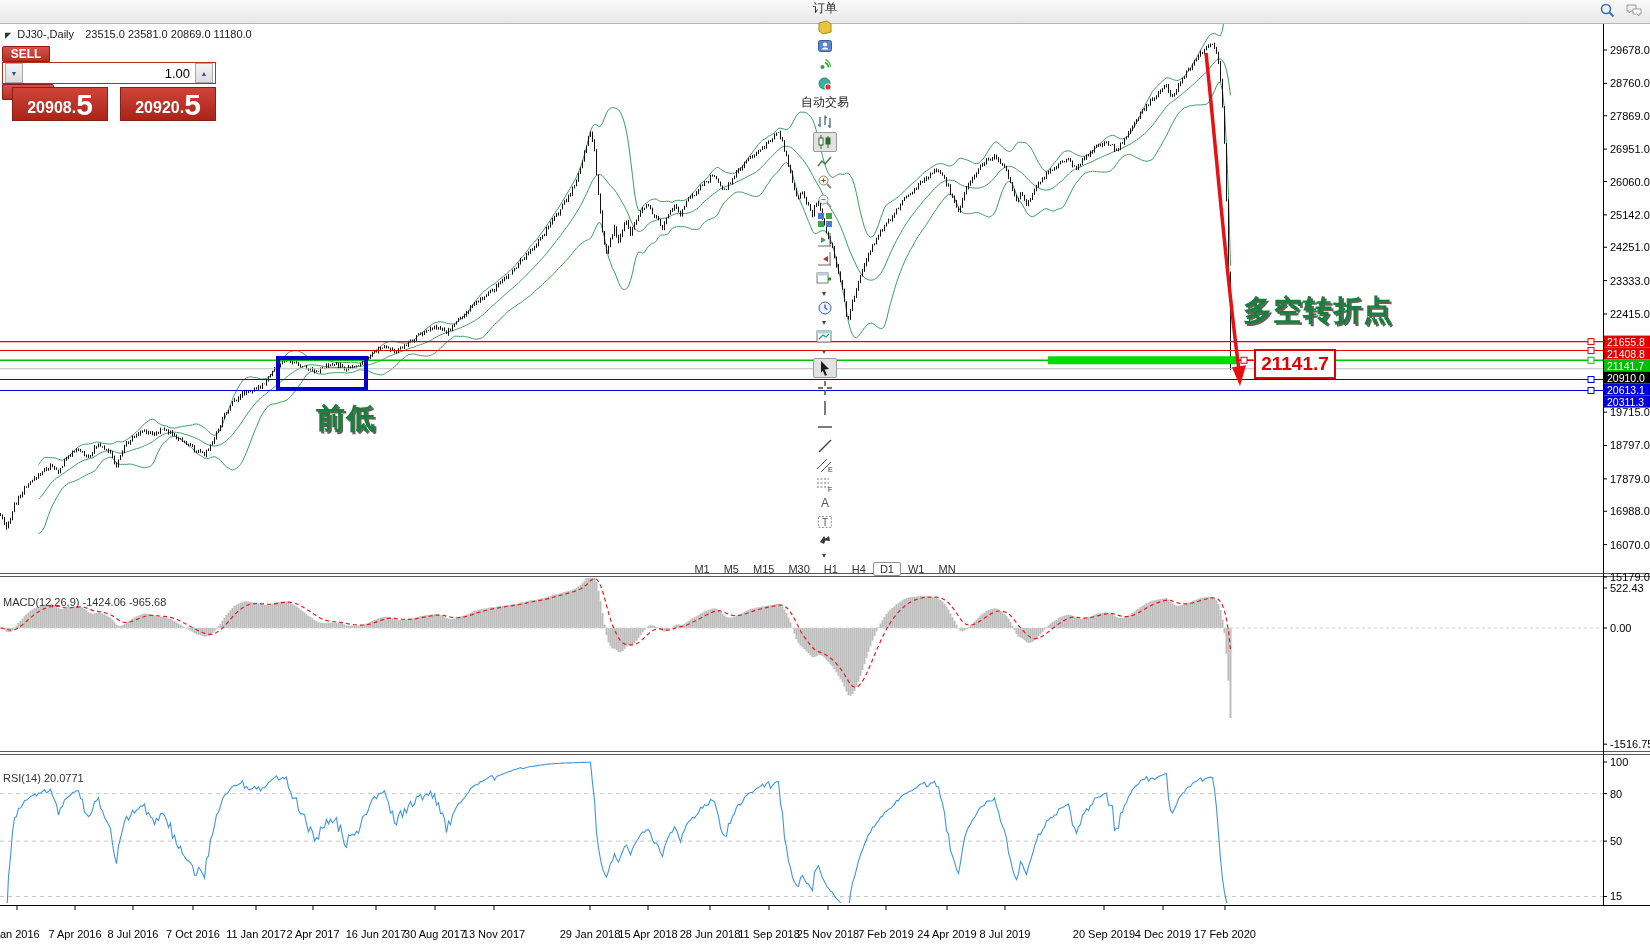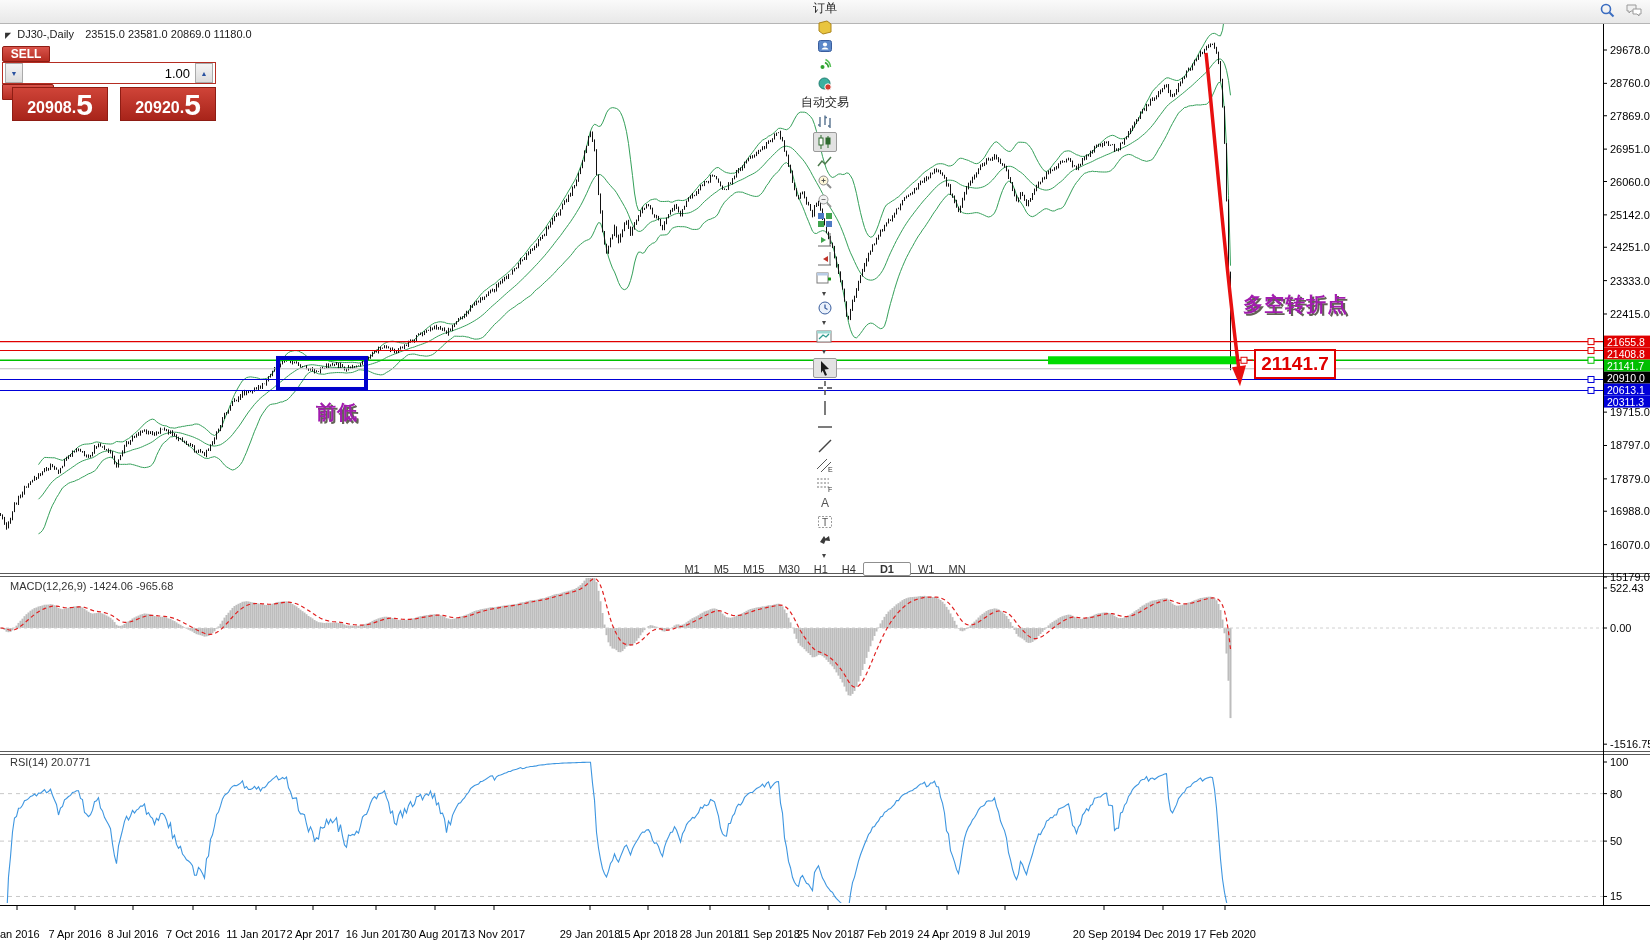--- a/index.html
+++ b/index.html
@@ -10,21 +10,21 @@
            background:linear-gradient(#fafafa,#e8e8e8);border-bottom:1px solid #b5b5b5;
            display:flex;align-items:center;gap:1px;font-size:12px;color:#222;z-index:50;flex-direction:column;}
   .tbtxt{padding:0 4px;white-space:nowrap;cursor:default;}
   .tbi{width:22px;height:20px;display:inline-flex;align-items:center;justify-content:center;}
   .tbi.pressed{border:1px solid #9a9a9a;background:#e2e2e2;border-radius:2px;}
   .sep{width:1px;height:18px;background:#c0c0c0;border-right:1px solid #fff;margin:0 3px;}
   .grip{width:4px;height:18px;margin:0 2px;background:repeating-linear-gradient(#aaa 0 1px,transparent 1px 3px);opacity:.7;}
   .caret{font-size:8px;color:#444;margin-left:-2px;}
   .tfs{display:flex;align-items:center;margin-left:0;}
   .tf{padding:1px 7px;font-size:11px;color:#333;cursor:default;}
-  .tfa{background:#fff;border:1px solid #8f8f8f;border-radius:2px;padding:0 16px;font-weight:bold;}
+  .tfa{background:#fff;border:1px solid #8f8f8f;border-radius:2px;padding:0 6px;}
   .tb-right{position:absolute;right:6px;top:1px;display:flex;gap:8px;align-items:center;}
   
   .chart-title{position:absolute;left:5px;top:28px;font-size:11px;color:#1a1a1a;z-index:20;}
   .chart-title .mk{font-size:8px;color:#333;margin-right:3px;}
   
   .trade{position:absolute;left:2px;top:46px;width:214px;z-index:30;font-family:"Liberation Sans",sans-serif;}
   .trow1{display:flex;height:40px;flex-direction:column;}
   .btn-red{background:linear-gradient(#d9534a,#b52d22);border:1px solid #8e1d14;color:#fff;
            font-weight:bold;font-size:12px;display:flex;align-items:center;justify-content:center;}
   .sellb{width:46px;border-radius:2px 0 0 2px;}
@@ -32,24 +32,24 @@
   .vol{flex:1;background:#fff;border:1px solid #b52d22;display:flex;align-items:center;}
   .volv{flex:1;text-align:right;font-size:13px;color:#000;padding-right:3px;}
   .spin{width:16px;height:18px;margin:0 2px;background:linear-gradient(#f4f4f4,#dcdcdc);
         border:1px solid #aaa;color:#2a52a0;font-size:7px;display:flex;align-items:center;justify-content:center;}
   .trow2{display:flex;height:34px;margin-top:1px;gap:2px;}
   .px{flex:1;background:linear-gradient(#cf4438,#a8241a);border:1px solid #8e1d14;color:#fff;
       display:flex;align-items:flex-end;justify-content:center;padding-bottom:2px;margin-left:10px;}
   .px .sm{font-size:16px;font-weight:bold;line-height:20px;}
   .px .bg{font-size:30px;font-weight:bold;line-height:26px;}
   
-  .ind-label{position:absolute;left:10px;font-size:11px;color:#333;z-index:20;}
+  .ind-label{position:absolute;left:3px;font-size:11px;color:#333;z-index:20;margin-top:16px;}
   
-  .cn{position:absolute;font-weight:bold;color:#a21caf;text-shadow:2px 2px 0 rgba(70,70,55,.85);
-      font-size:20px;z-index:25;letter-spacing:1px;white-space:nowrap;}
+  .cn{position:absolute;font-weight:bold;color:#15803d;text-shadow:2px 2px 0 rgba(70,70,55,.85);
+      font-size:29px;z-index:25;letter-spacing:1px;white-space:nowrap;}
   .callout{position:absolute;left:1254px;top:349px;width:78px;height:26px;background:#fff;
            border:2px solid #e00000;color:#e00000;font-size:19px;font-weight:bold;
            display:flex;align-items:center;justify-content:center;z-index:26;}
   svg.main{position:absolute;left:0;top:0;z-index:5;}
   text{font-family:"Liberation Sans","DejaVu Sans",sans-serif;}
 </style>
 </head>
 <body>
 
 <div class="toolbar">

